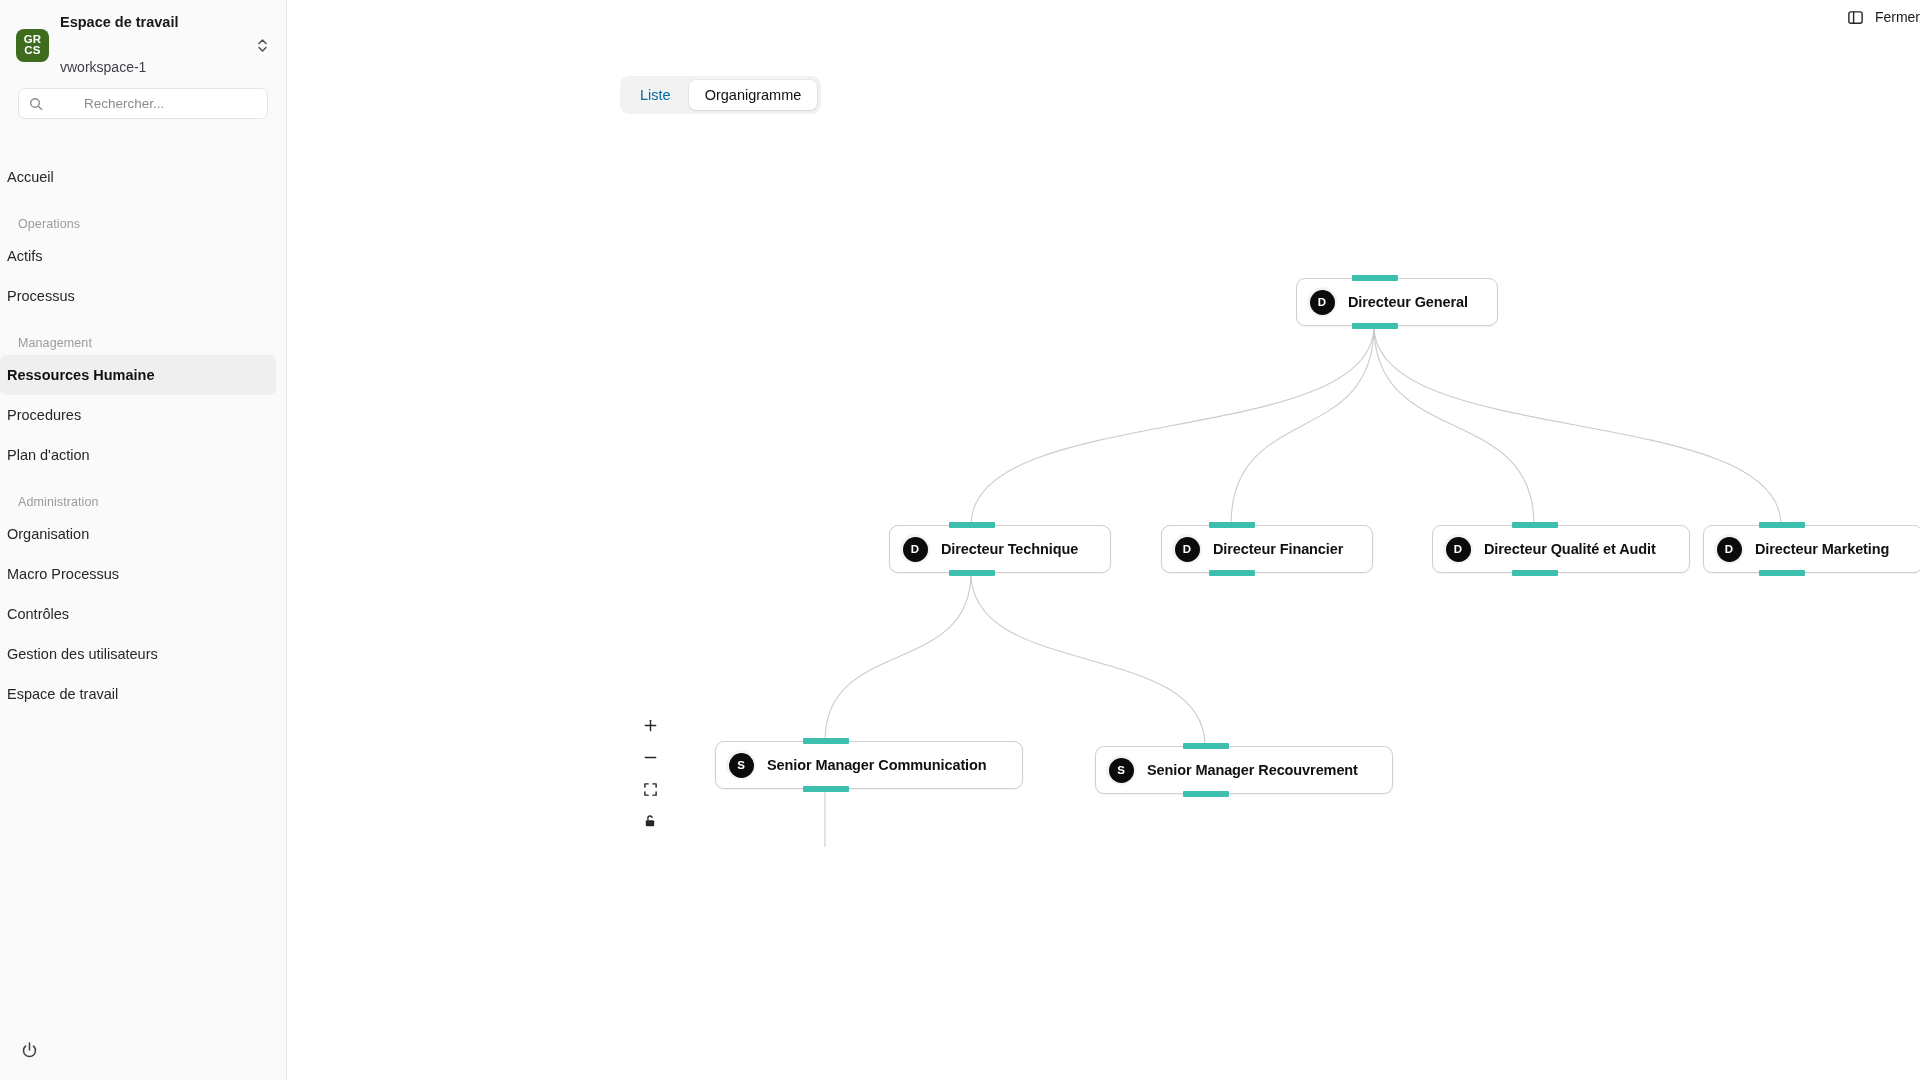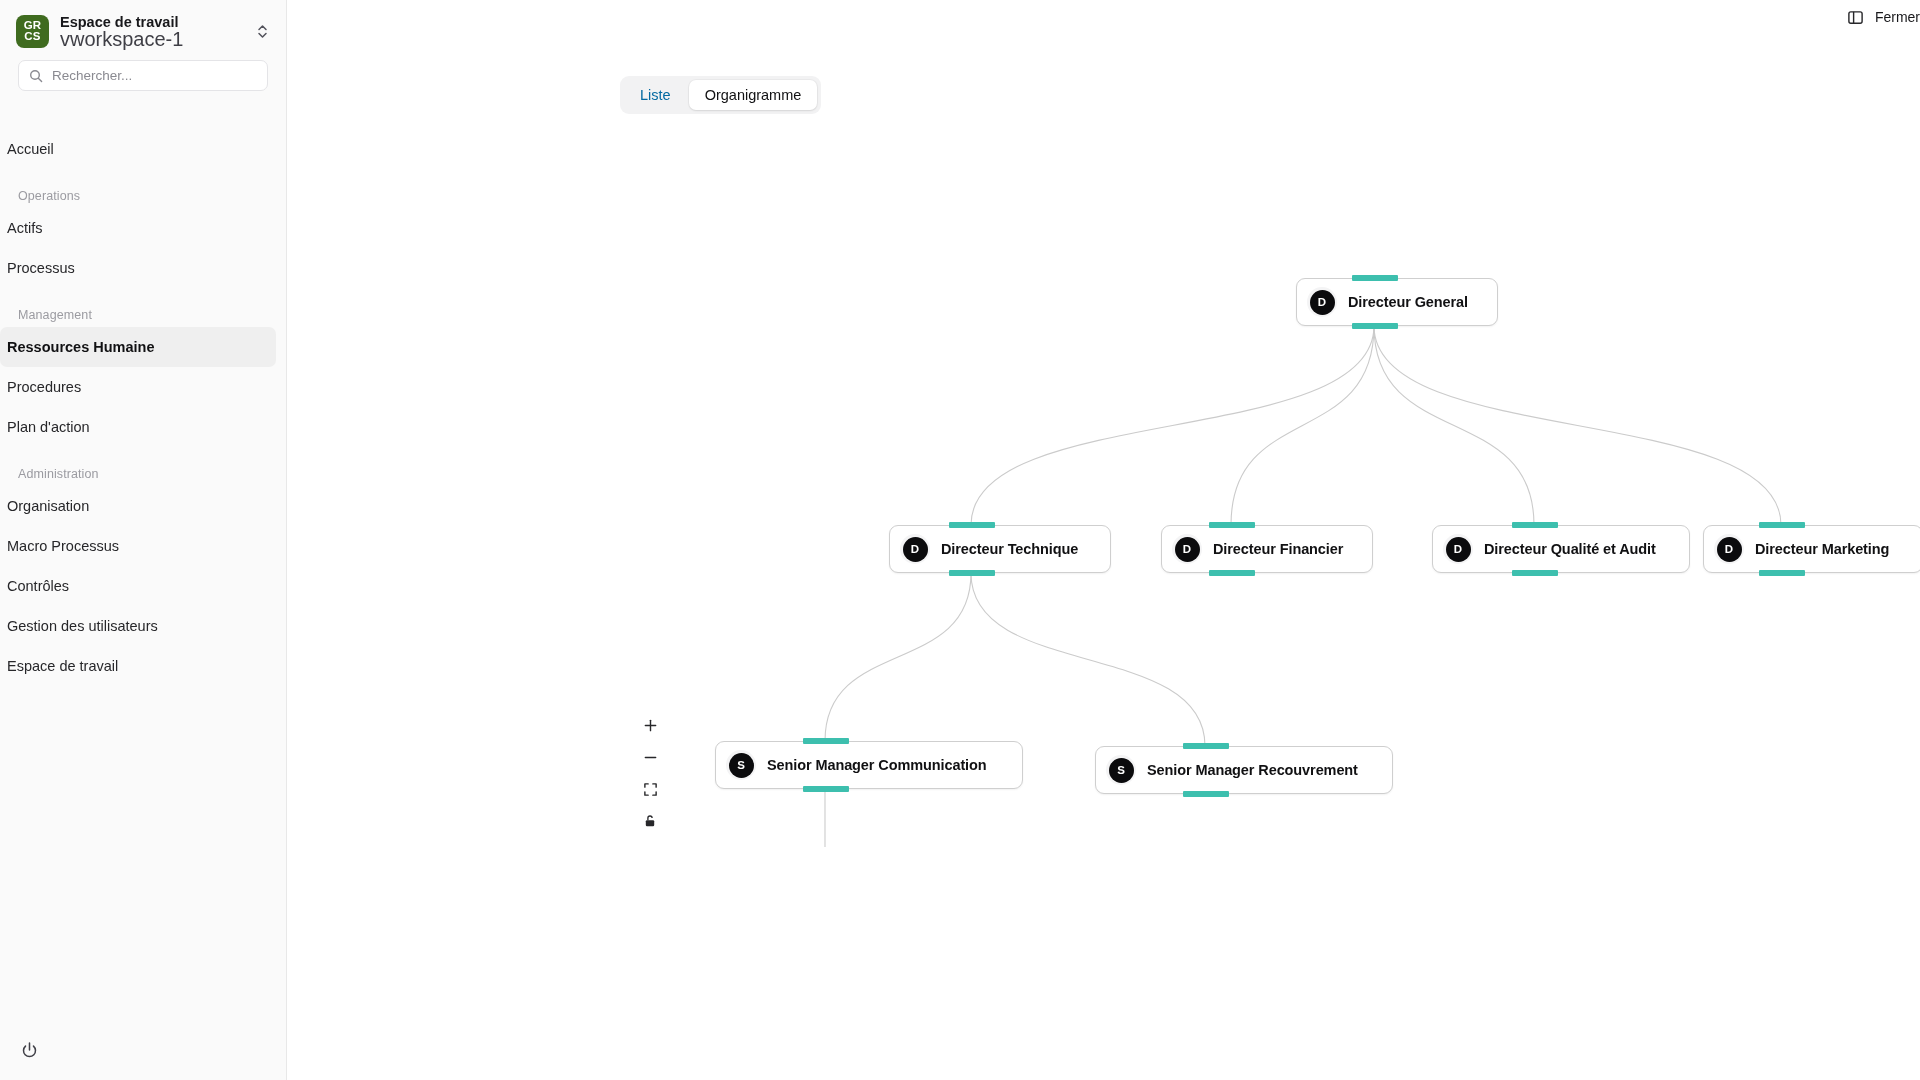--- a/index.html
+++ b/index.html
@@ -33,40 +33,42 @@
     font-size: 11.5px; font-weight: 700; line-height: 11px;
     letter-spacing: 0.2px;
     flex: 0 0 33px;
   }
   .ws-text { flex: 1; min-width: 0; }
   .ws-title {
     font-size: 14.5px; font-weight: 700; color: #18181b;
     line-height: 17px; white-space: nowrap;
   }
   .ws-sub {
-    font-size: 20px; color: #3f3f46; line-height: 17px;
+    font-size: 14px; color: #3f3f46; line-height: 17px;
     white-space: nowrap;
+    margin-top: 28px;
   }
   .ws-chevrons {
     width: 16px; height: 26px; flex: 0 0 16px;
     display: flex; align-items: center; justify-content: center;
     color: #52525b;
   }
   .search-wrap { padding: 2px 18px 0 18px; }
   .search-box {
     display: flex; align-items: center; gap: 9px;
     height: 31px;
     background: #ffffff;
     border: 1px solid #e4e4e7;
     border-radius: 7px;
     padding: 0 10px;
   }
   .search-box .ph {
     font-size: 13.5px; color: #8a8a91;
     line-height: 1;
+    margin-left: 32px;
   }
   .search-icon { color: #8a8a91; display: flex; }
 
   .nav { padding-top: 38px; }
   .nav-item {
     height: 40px; display: flex; align-items: center;
     padding-left: 7px; padding-right: 12px;
     font-size: 14.5px; color: #27272a;
     cursor: pointer;
   }

